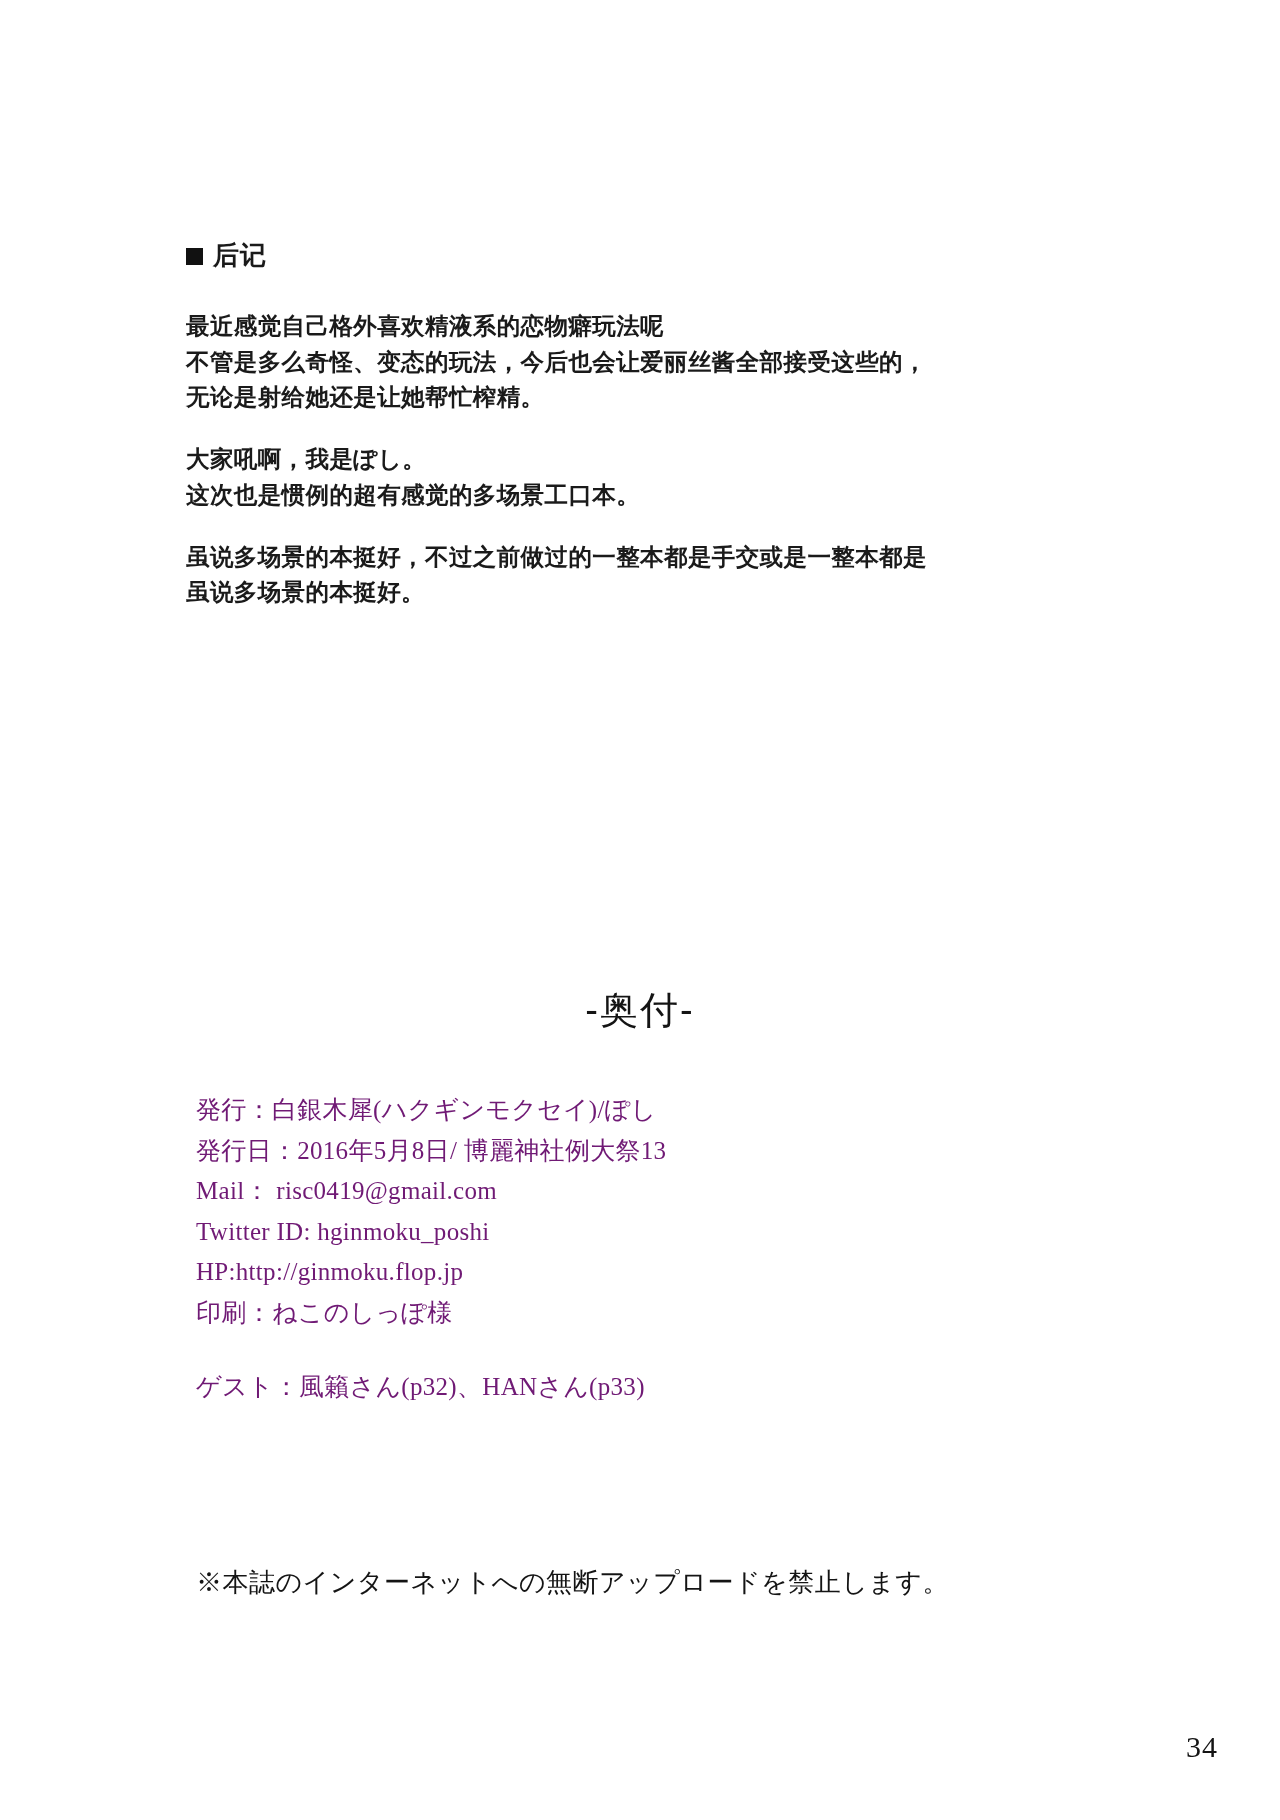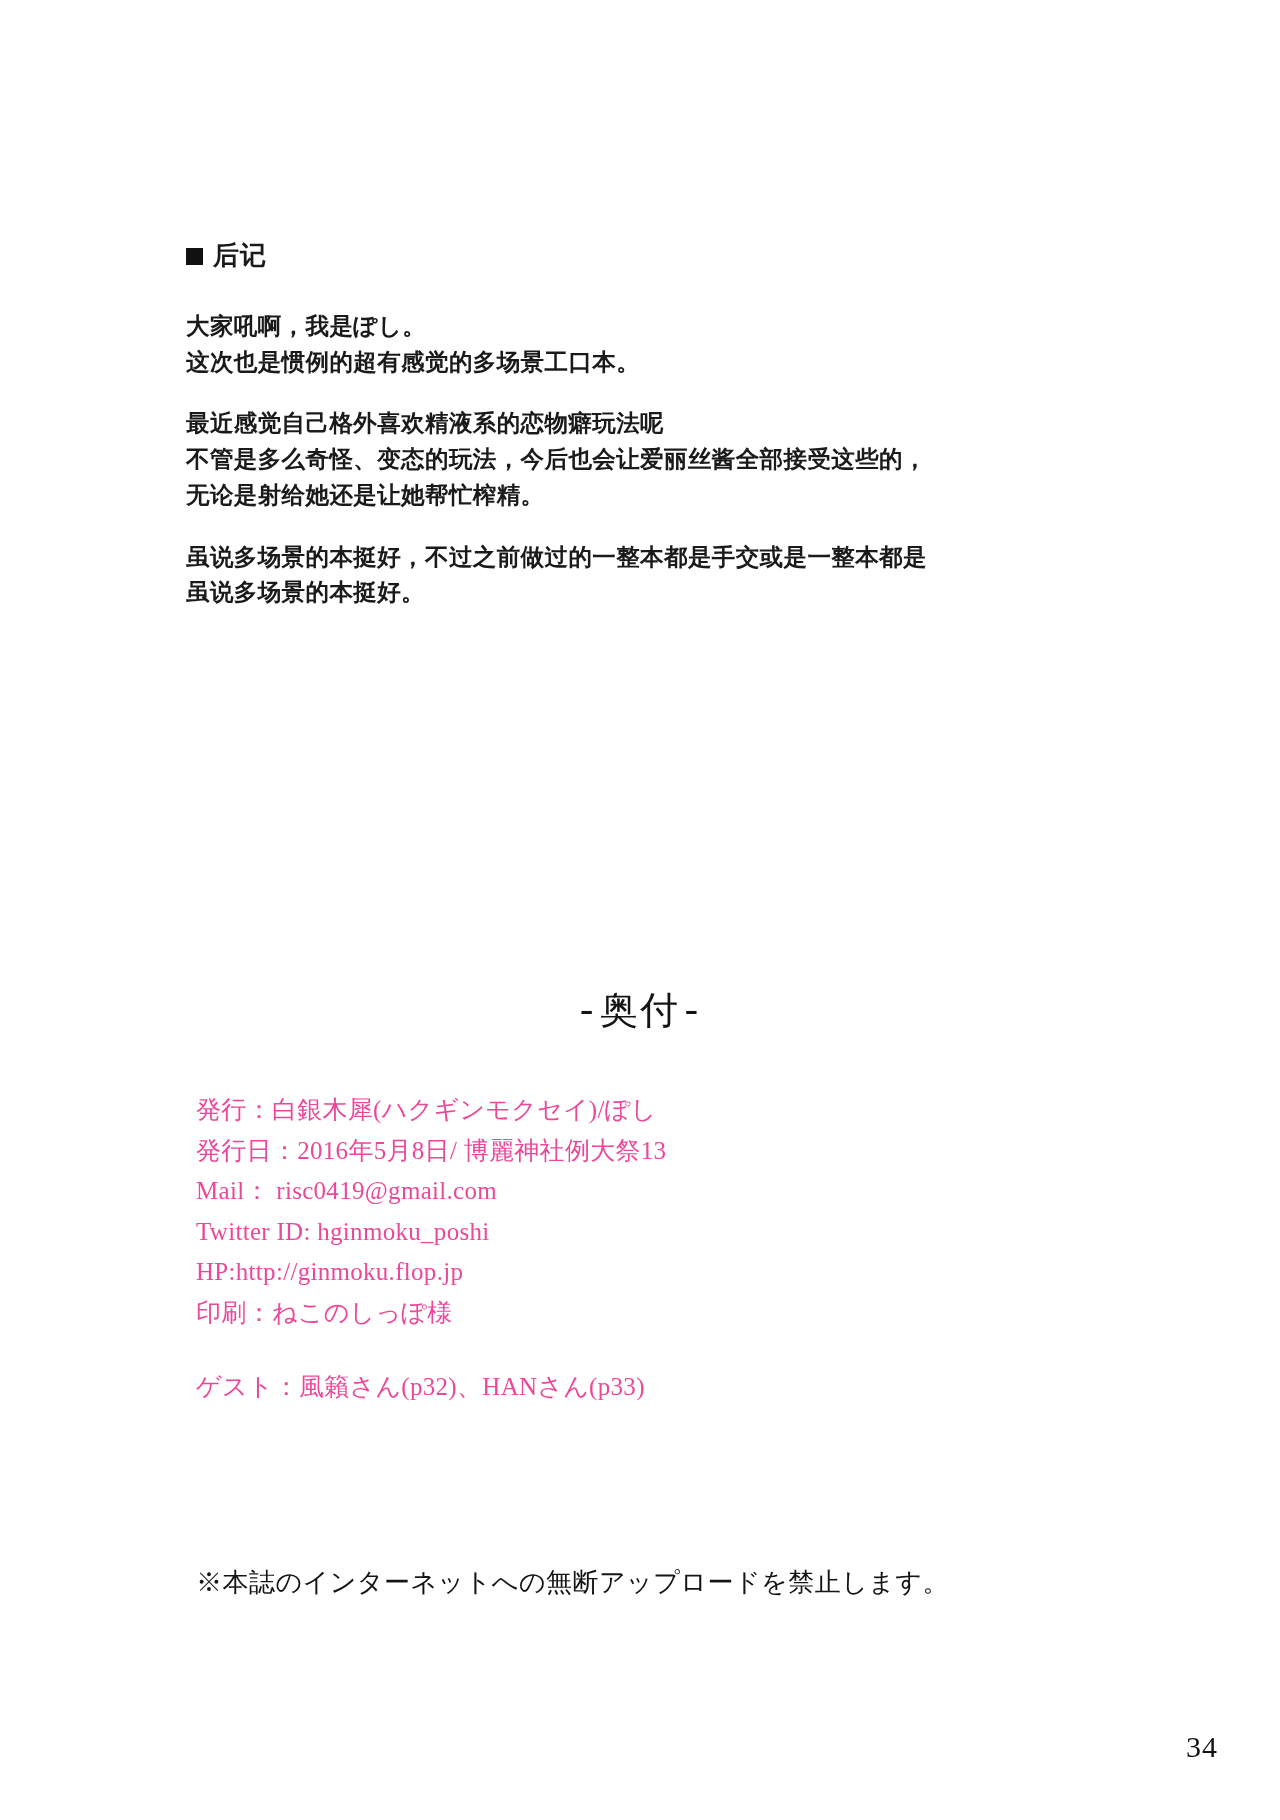--- a/index.html
+++ b/index.html
@@ -67,35 +67,35 @@
     display: block;
   }
 
   
   .colophon-title {
     position: absolute;
     left: 0;
     top: 985px;
     width: 1280px;
     text-align: center;
-    font-family: Liberation Mono, monospace;
+    font-family: Liberation Sans, sans-serif;
     font-size: 38px;
     letter-spacing: 2px;
     color: #141414;
   }
 
   .colophon {
     position: absolute;
     left: 196px;
     top: 1090px;
     width: 960px;
     font-family: "Liberation Serif", serif;
     font-size: 25px;
     line-height: 1.62;
-    color: #ec4899;
+    color: #701a75;
     letter-spacing: 0.3px;
   }
   .colophon .grp {
     margin-bottom: 34px;
   }
   .colophon .grp:last-child {
     margin-bottom: 0;
   }
   .colophon .line {
     display: block;
@@ -129,27 +129,27 @@
 <div class="page">
 
   <section class="afterword">
     <div class="afterword-heading">
       <span class="square-bullet"></span>
       <span>后记</span>
     </div>
 
     <div class="afterword-body">
       <p>
-        <span class="line">大家吼啊，我是ぽし。</span>
-        <span class="line">这次也是惯例的超有感觉的多场景工口本。</span>
-      </p>
-      <p>
         <span class="line">最近感觉自己格外喜欢精液系的恋物癖玩法呢</span>
         <span class="line">不管是多么奇怪、变态的玩法，今后也会让爱丽丝酱全部接受这些的，</span>
         <span class="line">无论是射给她还是让她帮忙榨精。</span>
+      </p>
+      <p>
+        <span class="line">大家吼啊，我是ぽし。</span>
+        <span class="line">这次也是惯例的超有感觉的多场景工口本。</span>
       </p>
       <p>
         <span class="line">虽说多场景的本挺好，不过之前做过的一整本都是手交或是一整本都是</span>
         <span class="line">虽说多场景的本挺好。</span>
       </p>
     </div>
   </section>
 
   <div class="colophon-title">-奥付-</div>
 

